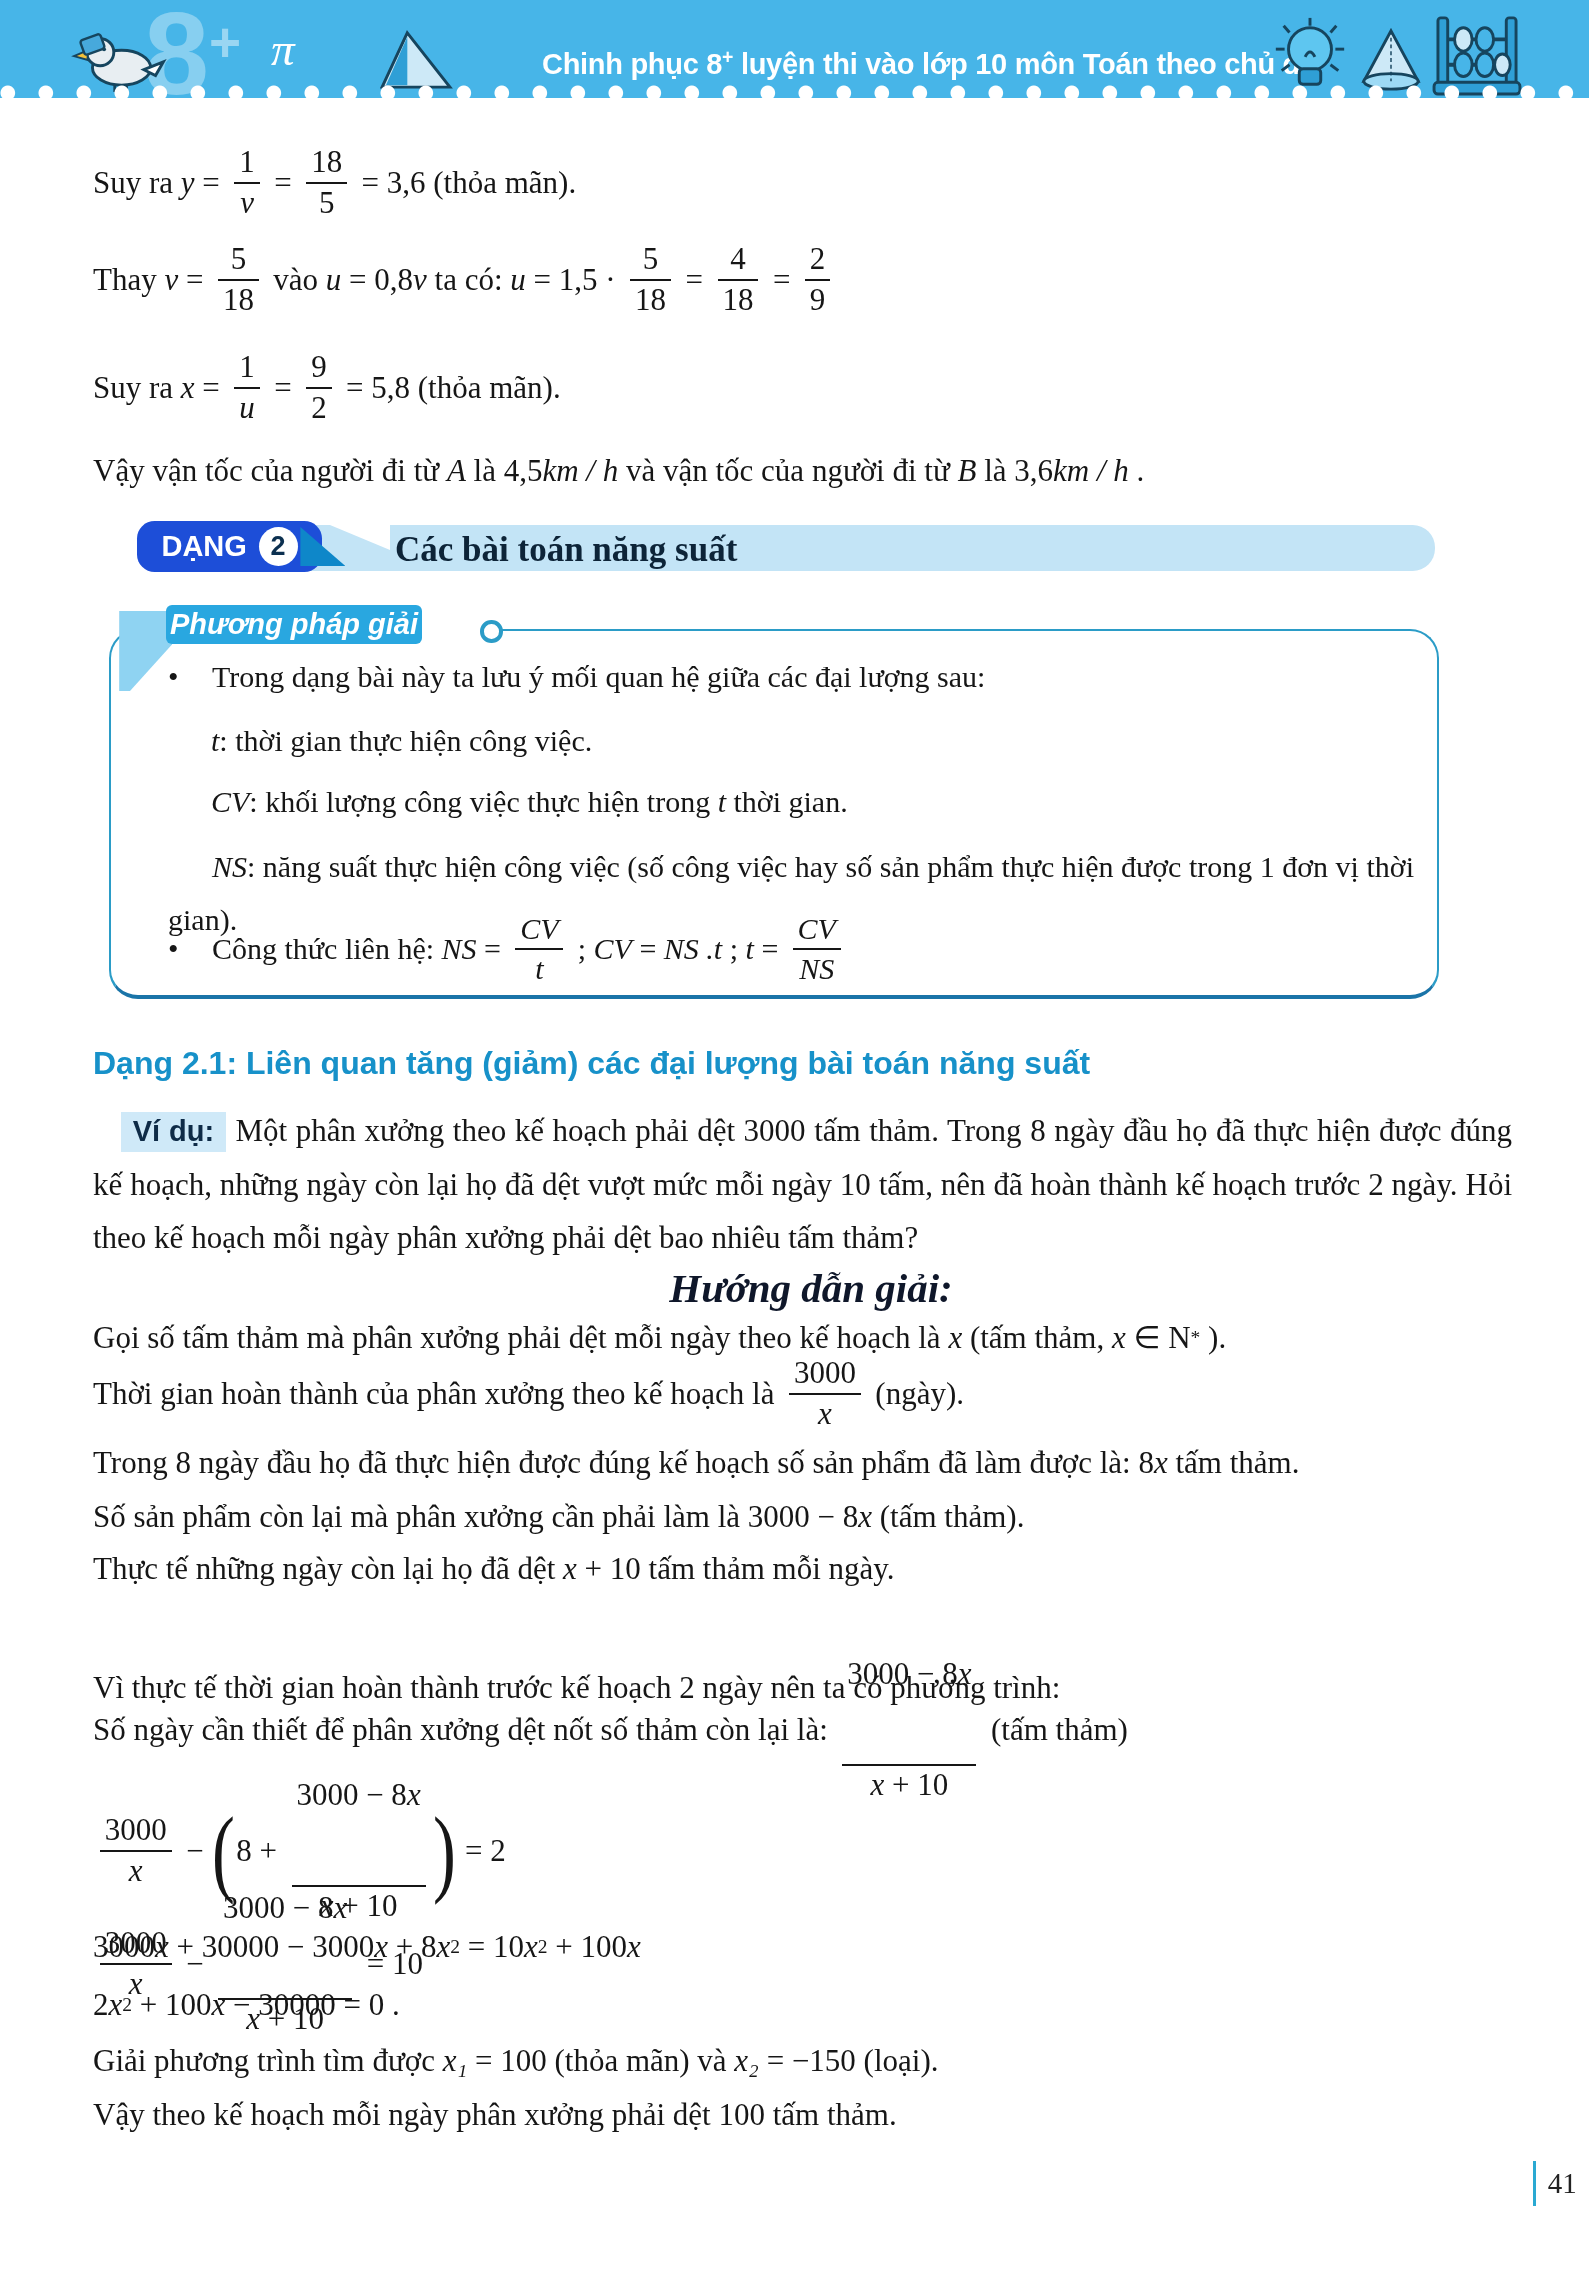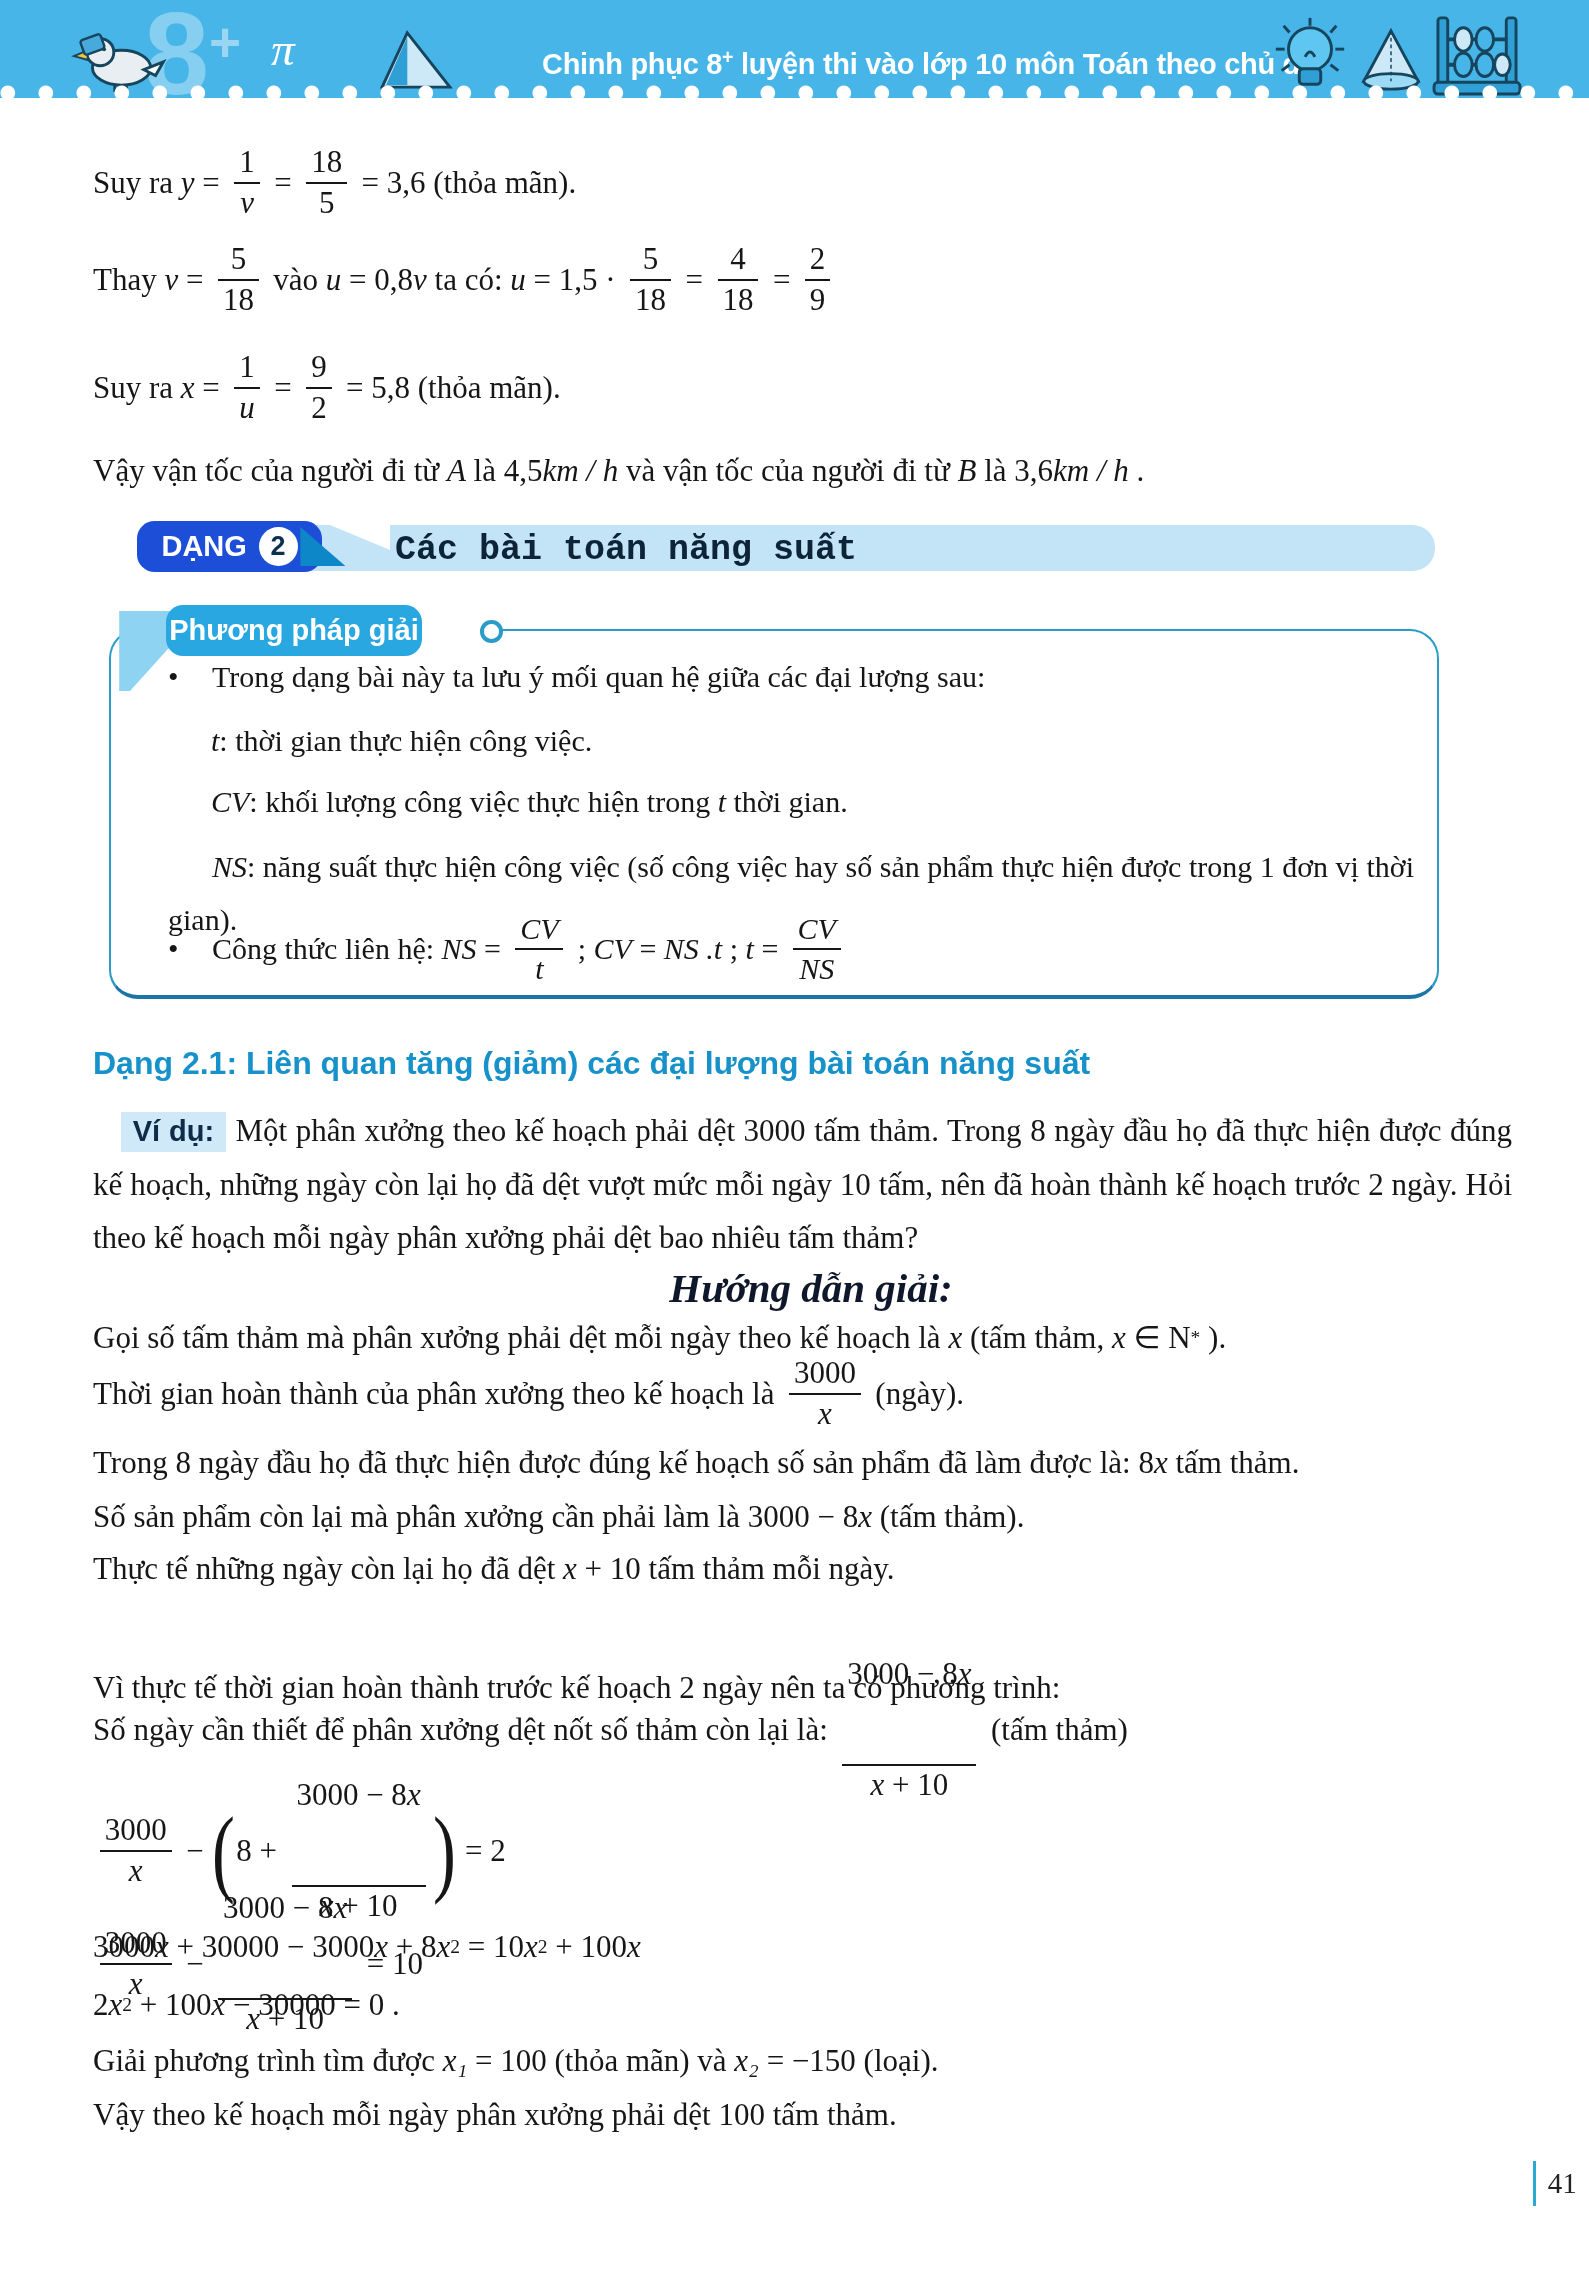--- a/index.html
+++ b/index.html
@@ -27,40 +27,40 @@
   .frac .den{display:block;border-top:2.4px solid #161616;padding:2px 4.9px 0;}
   .paren{font-size:98px;line-height:0;font-weight:400;transform:scaleX(0.7);margin:0 -3.9px;}
   .sup2{font-size:19.5px;vertical-align:11.7px;white-space:pre;}
   .plain{font-size:31px;white-space:pre-wrap;}
   
   .band-bg{position:absolute;left:224px;top:525px;width:1211px;height:46px;background:#c3e4f6;
         border-radius:0 22.4px 22.4px 0;}
   .band-notch{position:absolute;left:330px;top:525px;width:60px;height:25px;background:#fff;
         clip-path:polygon(0 0,100% 0,100% 100%);}
   .band-title{position:absolute;left:395px;top:530px;color:#0d2438;
-        font-family:Liberation Mono, monospace;font-weight:bold;font-size:35px;}
+        font-family:Liberation Serif, serif;font-weight:bold;font-size:35px;}
   .dang-pill{position:absolute;left:137px;top:521px;width:185px;height:51px;background:#1d4ed8;
         border-radius:17.6px;display:flex;align-items:center;justify-content:center;gap:11.7px;z-index:3;}
   .dang-pill:after{content:"";position:absolute;right:-23.4px;top:5.9px;width:45px;height:39px;
         background:#0e87c9;clip-path:polygon(0 0,100% 100%,0 100%);}
   .dang-label{color:#fff;font-family:"Liberation Sans",sans-serif;font-weight:bold;font-size:29px;}
   .dang-num{width:39px;height:39px;background:#fff;border-radius:50%;display:flex;align-items:center;
         justify-content:center;color:#0c3050;font-family:"Liberation Sans",sans-serif;
         font-weight:bold;font-size:27px;}
   
   .method-box{position:absolute;left:109px;top:629px;width:1326px;height:364px;
         border:2.4px solid #2b9cc7;border-bottom:4.9px solid #1a74a8;border-radius:29px;background:#fff;}
   .border-gap{position:absolute;left:408px;top:622px;width:76px;height:12.7px;background:#fff;z-index:2;}
   .donut{position:absolute;left:480px;top:620px;width:14.6px;height:14.6px;background:#fff;
         border:4.4px solid #2b9cc7;border-radius:50%;z-index:3;}
   .method-tail{position:absolute;left:112px;top:611px;width:60px;height:80px;background:#8fd3f2;
         clip-path:polygon(12% 0,100% 0,100% 42%,30% 100%,12% 100%);z-index:2;}
-  .method-pill{position:absolute;left:166px;top:605px;width:256px;height:51px;background:#29a7e0;
-        border-radius:17px;display:flex;align-items:center;justify-content:center;z-index:4;
-        color:#fff;font-family:"Liberation Sans",sans-serif;font-weight:bold;font-size:29px;}
+  .method-pill{position:absolute;left:166px;top:605px;width:256px;height:39px;background:#29a7e0;
+        border-radius:6px;display:flex;align-items:center;justify-content:center;z-index:4;
+        color:#fff;font-family:"Liberation Sans",sans-serif;font-weight:bold;font-size:29px;font-style:italic;}
   .box-row{position:absolute;left:57px;font-size:30px;}
   .bullet{display:inline-block;width:44px;}
   
   .dang21{position:absolute;left:93px;top:1045px;color:#1791c9;
         font-family:"Liberation Sans",sans-serif;font-weight:bold;font-size:32px;}
   .example{position:absolute;left:93px;top:1104px;width:1419px;font-size:31px;line-height:1.73;
         text-align:justify;}
   .vd-label{background:#cfe9f8;color:#0e2b47;font-family:"Liberation Sans",sans-serif;
         font-weight:bold;font-size:29px;padding:2.9px 11.7px 4.9px;margin-right:9.8px;margin-left:28px;}
   .hdg{position:absolute;left:104px;top:1264px;width:1414px;text-align:center;color:#0f172a;

